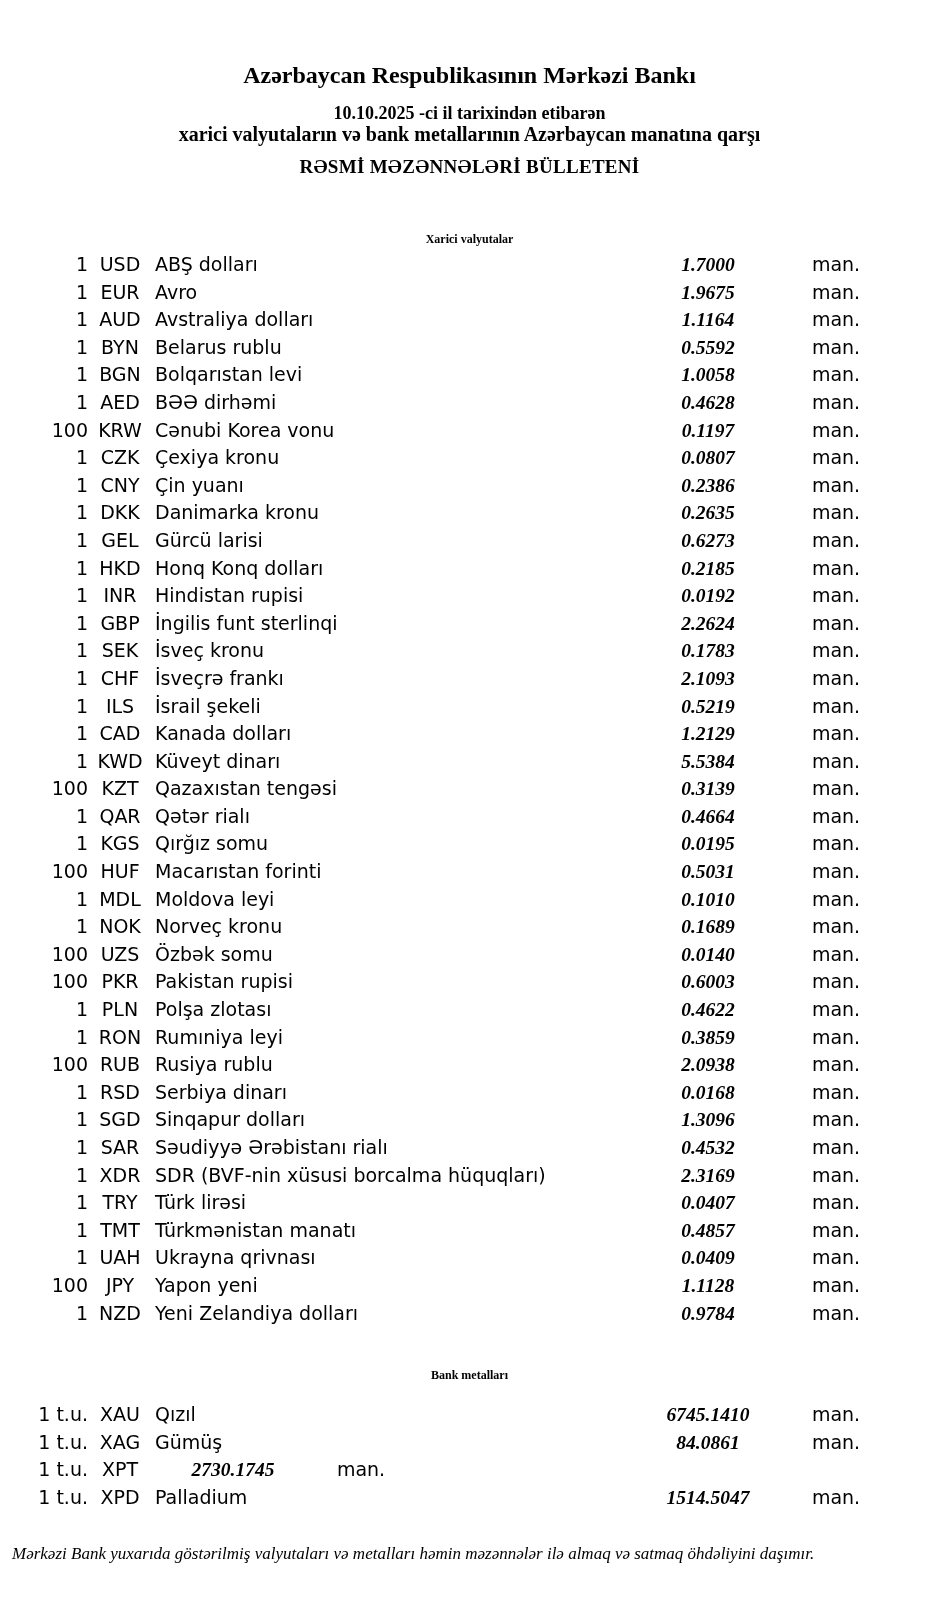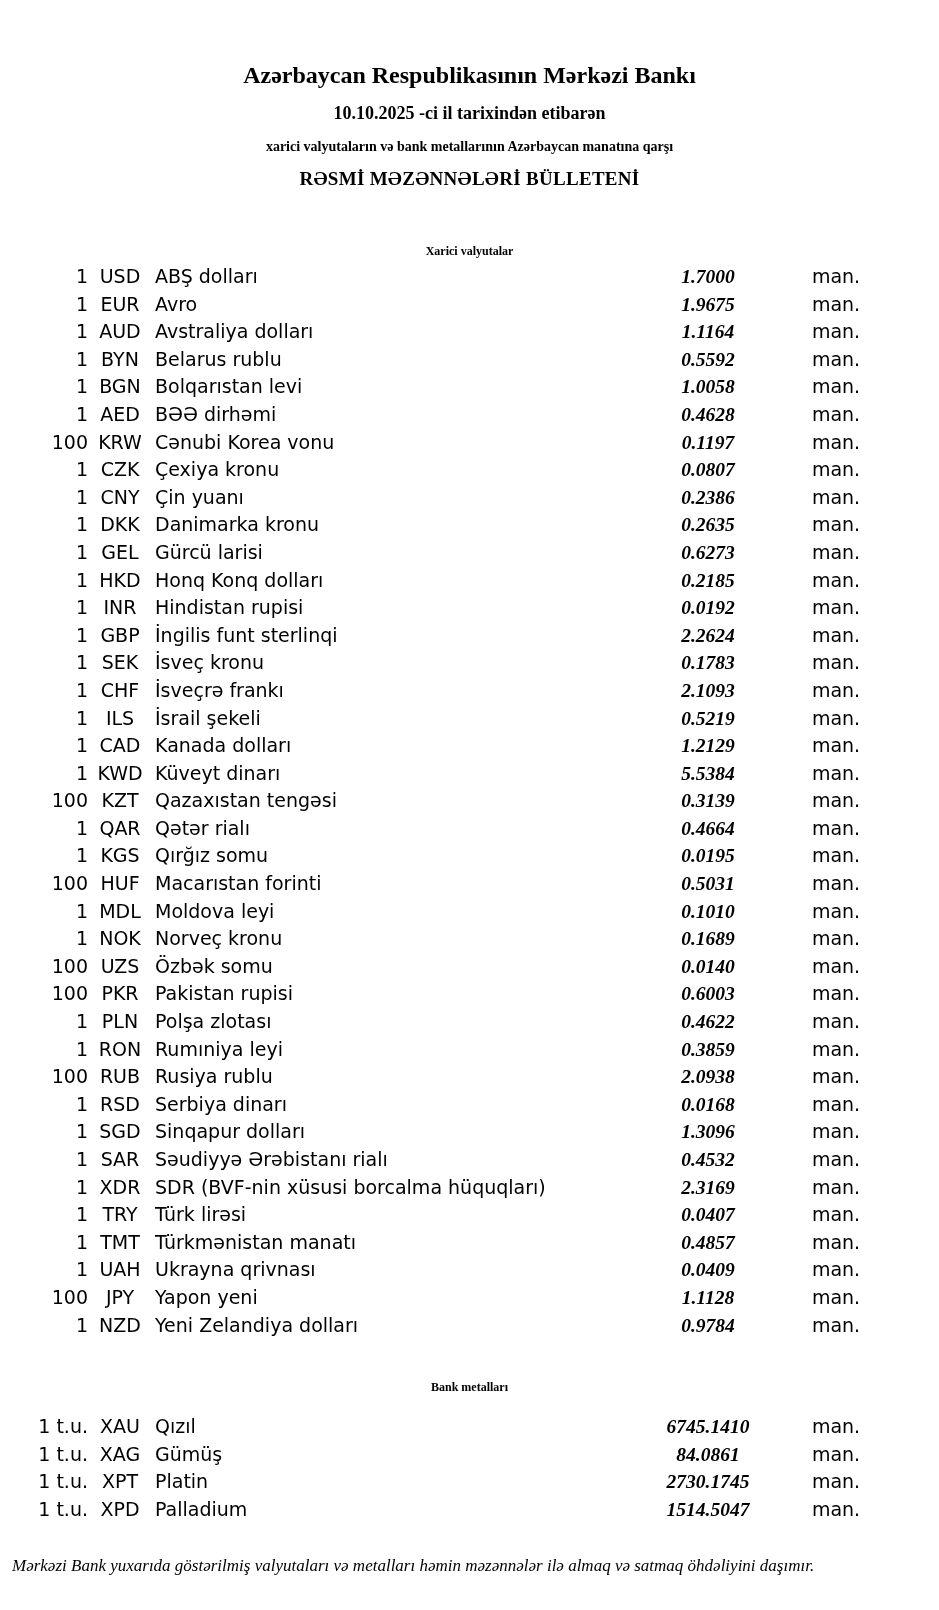--- a/index.html
+++ b/index.html
@@ -21,24 +21,23 @@
     line-height:26px;
   }
   .date-line{
     margin-top:15px;
     font-family:"Liberation Serif", serif;
     font-weight:bold;
     font-size:18px;
     line-height:21px;
   }
   .subtitle-line{
-    margin-top:12px;
-    font-family:"Liberation Serif", serif;
-    font-weight:bold;
-    font-size:14px;
+    font-family:"Liberation Serif", serif;
+    font-weight:bold;
+    font-size:20px;
     line-height:21px;
   }
   .bulletin-title{
     margin-top:10px;
     font-family:"Liberation Serif", serif;
     font-weight:bold;
     font-size:19px;
     line-height:23px;
     letter-spacing:0.3px;
   }
@@ -428,21 +427,20 @@
         <span class="col qty">1 t.u.</span>
         <span class="col code">XAG</span>
         <span class="col name">Gümüş</span>
         <span class="col rate">84.0861</span>
         <span class="col man">man.</span>
       </div>
 
       <div class="row">
         <span class="col qty">1 t.u.</span>
         <span class="col code">XPT</span>
-        <span class="col name">Platin</span>
         <span class="col rate">2730.1745</span>
         <span class="col man">man.</span>
       </div>
 
       <div class="row">
         <span class="col qty">1 t.u.</span>
         <span class="col code">XPD</span>
         <span class="col name">Palladium</span>
         <span class="col rate">1514.5047</span>
         <span class="col man">man.</span>

